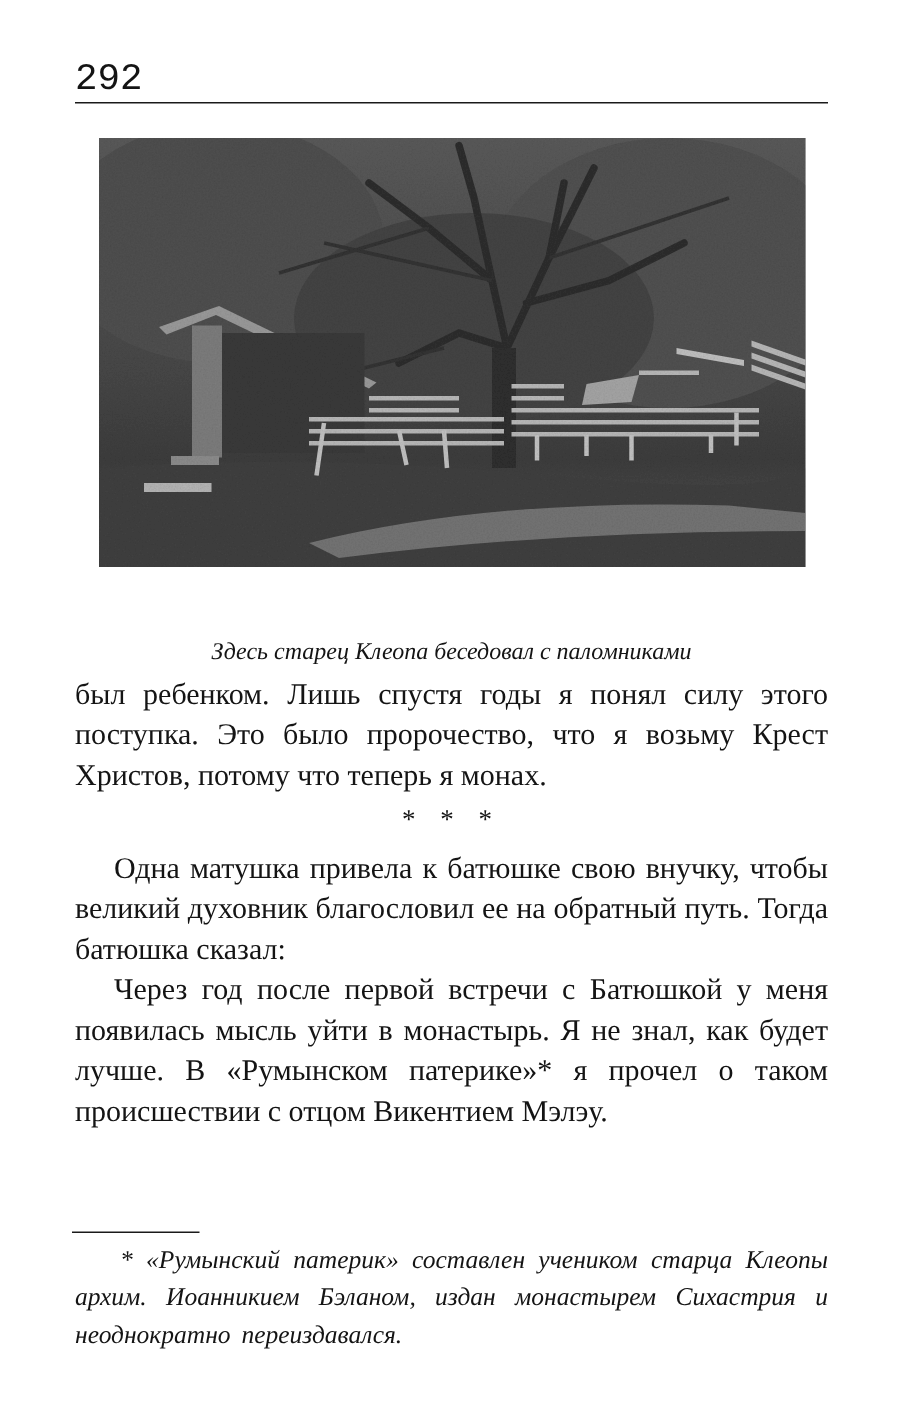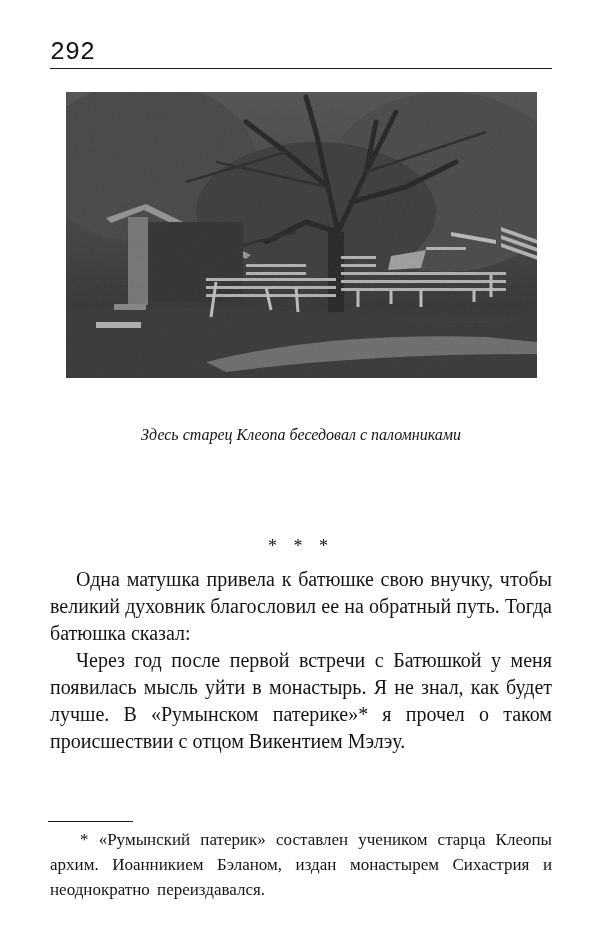--- a/index.html
+++ b/index.html
@@ -41,21 +41,21 @@
       position: absolute; left: 50px; width: 502px; top: 535px;
       text-align: center; font-size: 18px; line-height: 22px; letter-spacing: 6px;
     }
     .section { top: 566px; }
     .footnote-rule {
       position: absolute; left: 48px; top: 821px; width: 85px; height: 0;
       border-top: 1.2px solid #1a1a1a;
     }
     .footnote {
       position: absolute; left: 50px; top: 827px; width: 502px;
-      font-size: 17px; line-height: 25px; text-align: justify; word-spacing: 3px;
+      font-size: 17px; line-height: 25px; text-align: justify; word-spacing: 3px; font-style: italic;
     }
     .footnote p { margin: 0; text-indent: 30px; }
   </style>
 </head>
 <body>
 
 <div class="page">
 
   <div class="header">
     <span class="page-number">292</span>
@@ -126,20 +126,23 @@
           <line x1="355" y1="198" x2="355" y2="215"></line>
           <line x1="408" y1="198" x2="408" y2="210"></line>
           <line x1="425" y1="183" x2="425" y2="205"></line>
         </g>
       </g>
     </svg>
   </div>
 
   <div class="caption">Здесь старец Клеопа беседовал с паломниками</div>
 
+  <div class="body-text continuation">
+    <p>был ребенком. Лишь спустя годы я понял силу этого поступка. Это было пророчество, что я возьму Крест Христов, потому что теперь я монах.</p>
+  </div>
 
   <div class="separator">* * *</div>
 
   <div class="body-text section">
     <p class="indent">Одна матушка привела к батюшке свою внучку, чтобы великий духовник благословил ее на обратный путь. Тогда батюшка сказал:</p>
     <p class="indent">Через год после первой встречи с Батюшкой у меня появилась мысль уйти в монастырь. Я не знал, как будет лучше. В «Румынском патерике»* я прочел о таком происшествии с отцом Викентием Мэлэу.</p>
   </div>
 
   <div class="footnote-rule"></div>
 

